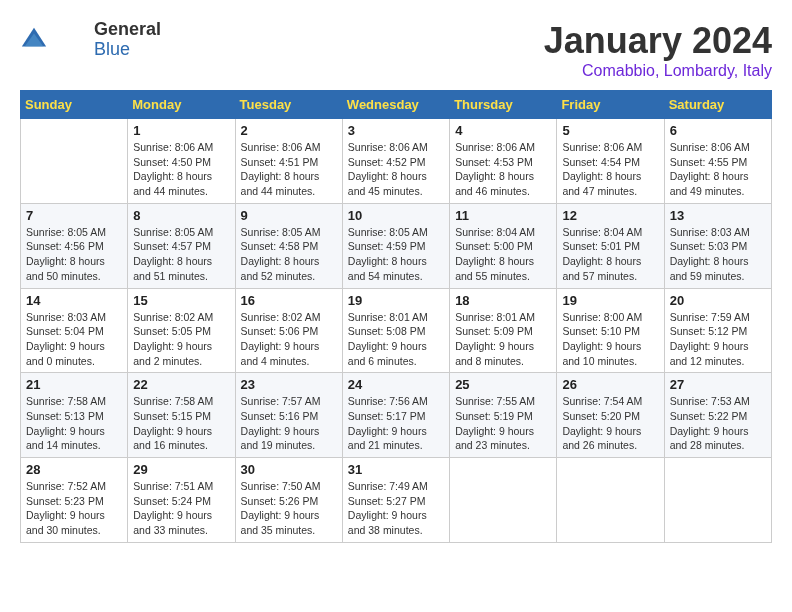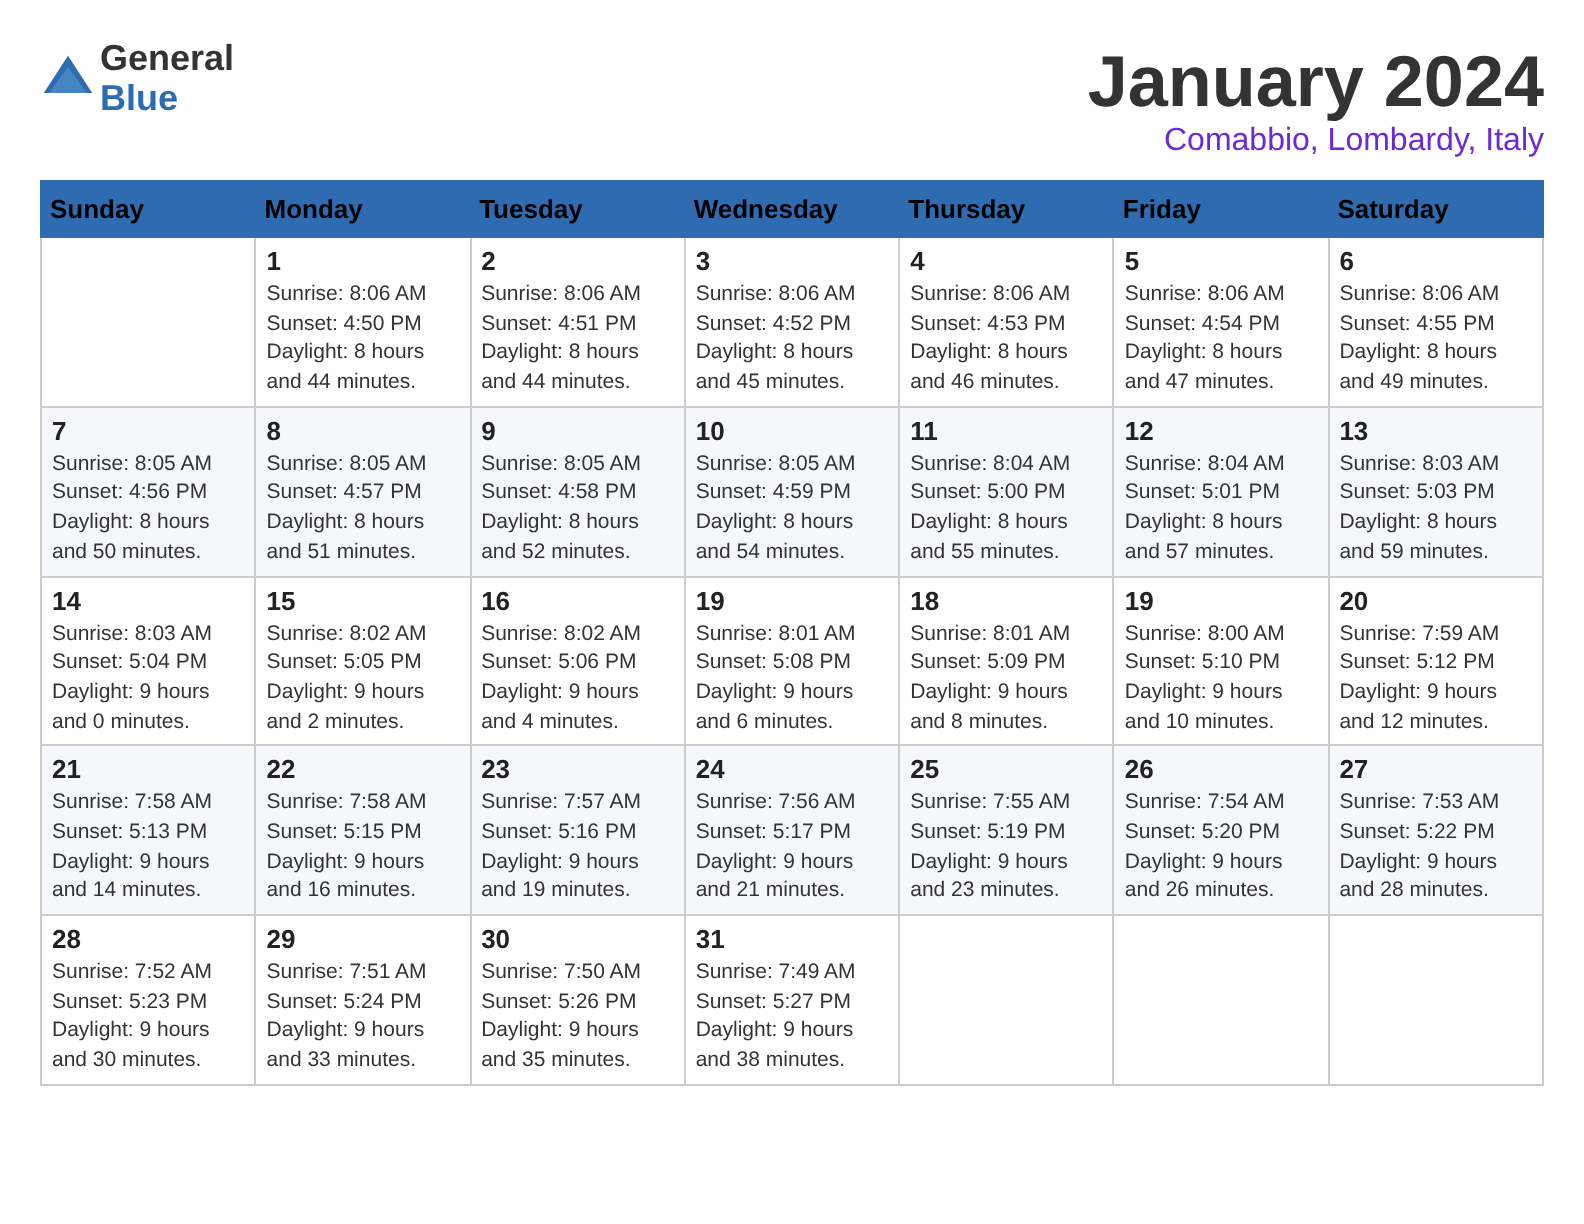--- a/index.html
+++ b/index.html
@@ -12,34 +12,35 @@
     }
     .header {
       display: flex;
       justify-content: space-between;
       align-items: flex-start;
       margin-bottom: 10px;
     }
     .logo {
       display: flex;
       align-items: center;
+      gap: 44px;
     }
     .logo-text {
       display: flex;
       flex-direction: column;
       line-height: 1.1;
     }
     .logo-general {
       font-size: 18px;
       font-weight: bold;
       color: #333;
     }
     .logo-blue {
       font-size: 18px;
-      font-weight: bold;
+      font-weight: normal;
       color: #2e6bb0;
     }
     .logo-icon {
       width: 28px;
       height: 28px;
       margin-right: 2px;
     }
     .title-block {
       text-align: right;
     }
@@ -52,21 +53,21 @@
       font-size: 16px;
       color: #6d28d9;
     }
     table {
       width: 100%;
       border-collapse: collapse;
       font-size: 11px;
     }
     thead tr th {
       background-color: #2e6bb0;
-      color: #000000;
+      color: #fde047;
       padding: 6px 4px;
       text-align: left;
       font-size: 13px;
       border: 1px solid #2e6bb0;
     }
     tbody tr td {
       border: 1px solid #ccc;
       vertical-align: top;
       padding: 4px 5px;
       width: 14.28%;

